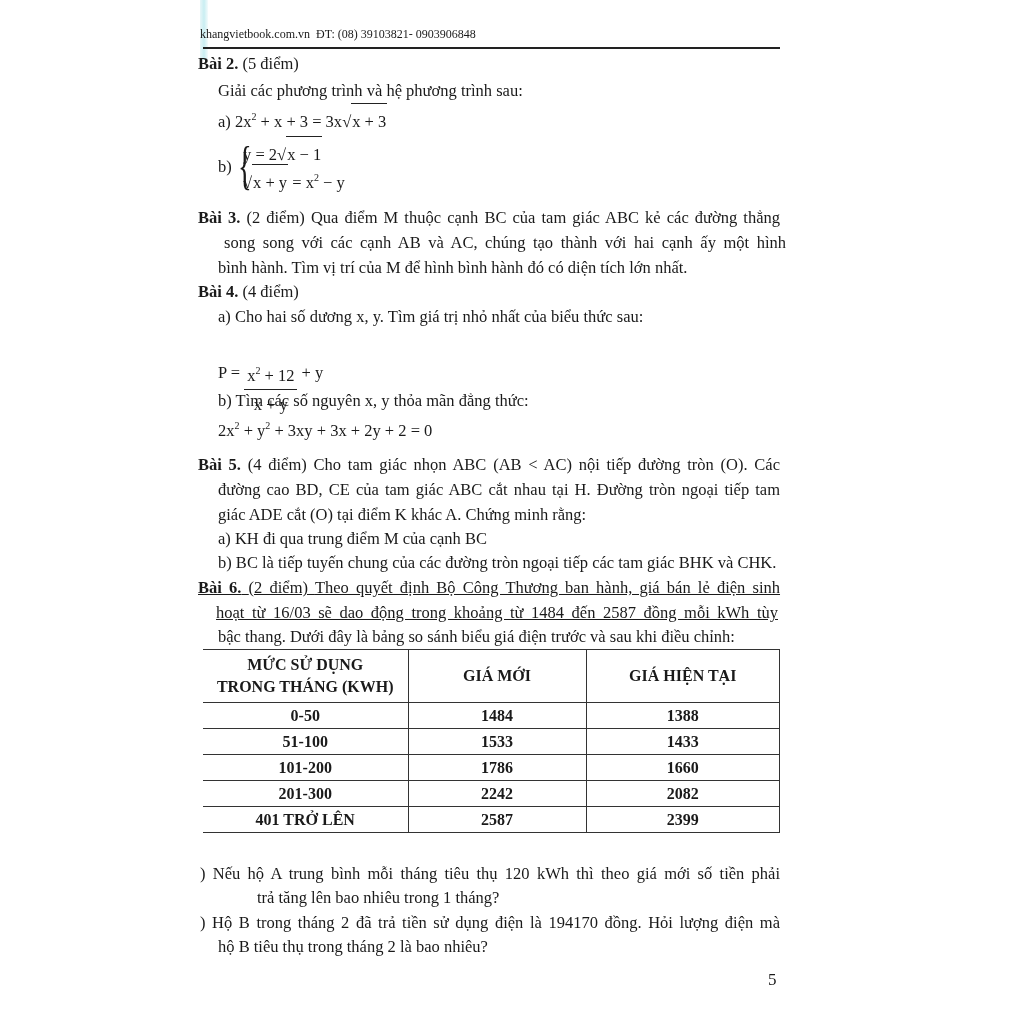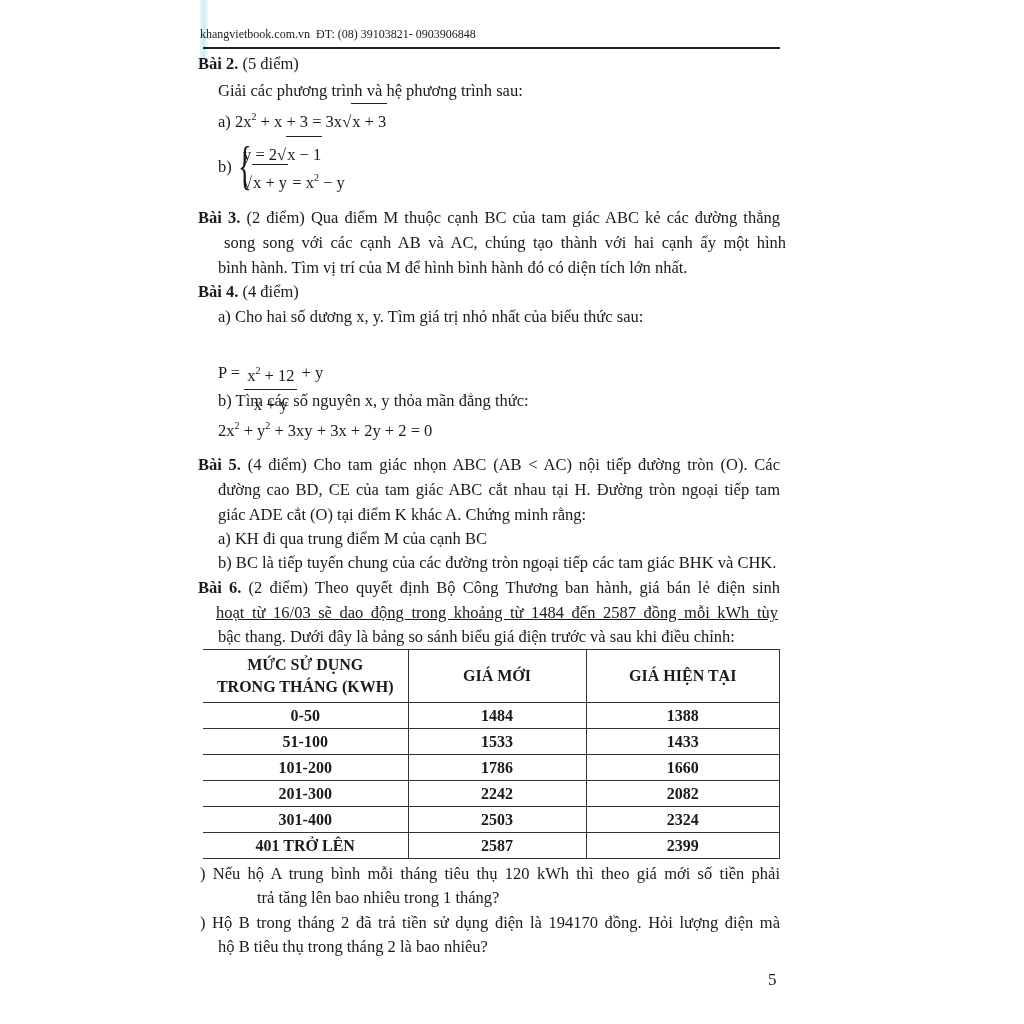--- a/index.html
+++ b/index.html
@@ -89,21 +89,21 @@
   <div class="t just" style="left:198px;top:455px;width:582px;">
     <span class="b">Bài 5.</span>
     <span>(4 điểm)</span>
     <span>Cho tam giác nhọn ABC  (AB &lt; AC) nội tiếp đường tròn (O). Các</span>
   </div>
   <div class="t just" style="left:218px;top:480px;width:562px;">đường cao BD, CE của tam giác ABC cắt nhau tại H. Đường tròn ngoại tiếp tam</div>
   <div class="t" style="left:218px;top:505px;">giác ADE cắt (O) tại điểm K khác A. Chứng minh rằng:</div>
   <div class="t" style="left:218px;top:529px;">a)  KH đi qua trung điểm M của cạnh BC</div>
   <div class="t" style="left:218px;top:553px;">b)  BC là tiếp tuyến chung của các đường tròn ngoại tiếp các tam giác BHK và CHK.</div>
 
-  <div class="t just" style="left:198px;top:578px;width:582px;">
+  <div class="t just" style="left:198px;top:578px;width:582px;text-decoration:underline;">
     <span class="b">Bài 6.</span>
     <span>(2 điểm)</span>
     <span>Theo quyết định Bộ Công Thương ban hành, giá bán lẻ điện sinh</span>
   </div>
   <div class="t just" style="left:216px;top:603px;width:562px;text-decoration:underline;">hoạt từ 16/03 sẽ dao động trong khoảng từ 1484 đến 2587 đồng mỗi kWh tùy</div>
   <div class="t" style="left:218px;top:627px;">bậc thang. Dưới đây là bảng so sánh biểu giá điện trước và sau khi điều chỉnh:</div>
 
   <table class="price">
     <colgroup>
         <col class="c1">
@@ -135,25 +135,20 @@
         <td>101-200</td>
         <td>1786</td>
         <td>1660</td>
       </tr>
       <tr>
         <td>201-300</td>
         <td>2242</td>
         <td>2082</td>
       </tr>
       <tr>
-        <td>301-400</td>
-        <td>2503</td>
-        <td>2324</td>
-      </tr>
-      <tr>
         <td>401 TRỞ LÊN</td>
         <td>2587</td>
         <td>2399</td>
       </tr>
     </tbody>
   </table>
 
   <div class="t just" style="left:200px;top:864px;width:580px;">)  Nếu hộ A trung bình mỗi tháng tiêu thụ 120 kWh thì theo giá mới số tiền phải</div>
   <div class="t" style="left:218px;top:888px;margin-left:39px;">trả tăng lên bao nhiêu trong 1 tháng?</div>
   <div class="t just" style="left:200px;top:913px;width:580px;">)  Hộ B trong tháng 2 đã trả tiền sử dụng điện là 194170 đồng. Hỏi lượng điện mà</div>

